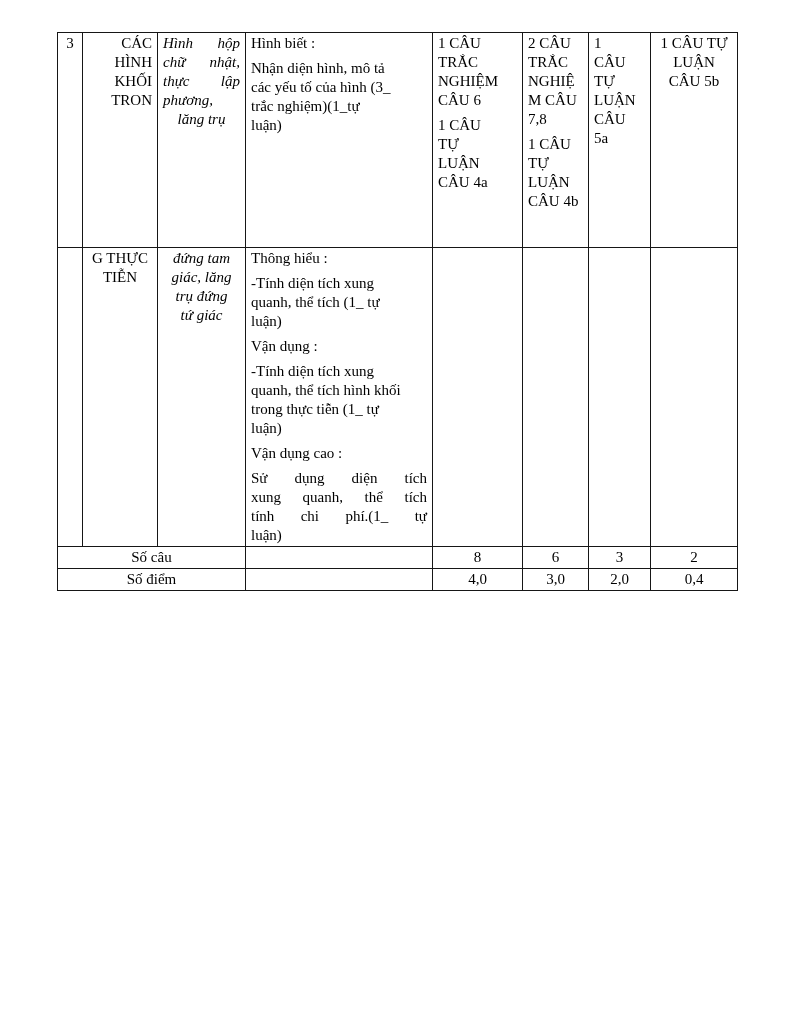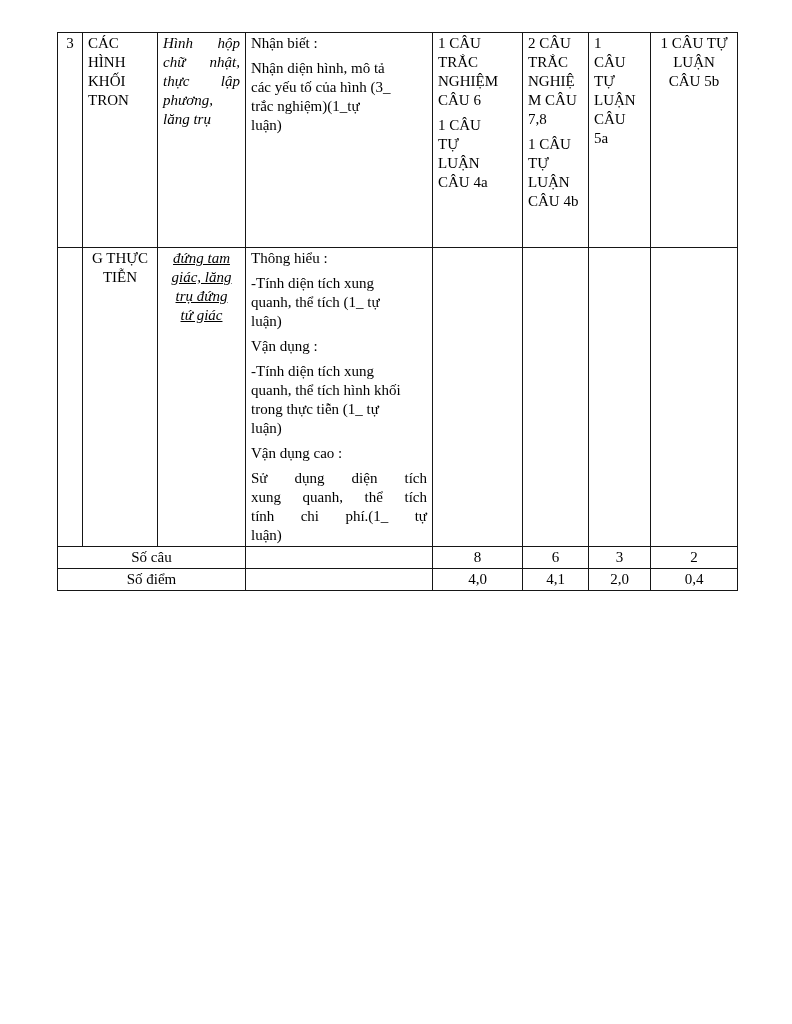--- a/index.html
+++ b/index.html
@@ -29,38 +29,38 @@
     padding: 1px 5px;
     overflow: hidden;
   }
   tr.r1 { height: 215px; }
   tr.r2 { height: 299px; }
   tr.rf { height: 15px; }
 
   .pre { white-space: pre-line; }
 
   .c-no     { text-align: center; padding-top: 41px; font-size: 16px; }
-  .c-topic1 { text-align: left; padding-top: 15px; line-height: 22px; }
+  .c-topic1 { text-align: right; padding-top: 15px; line-height: 22px; }
   .c-unit   { font-style: italic; padding: 11px 7px 1px 6px; line-height: 22px; }
   .c-unit .jl, .c-levels .jl { text-align: justify; text-align-last: justify; }
-  .c-unit .rl { text-align: left; }
+  .c-unit .rl { text-align: center; }
 
   .c-levels { padding: 5px 6px 1px 6px; }
   .c-levels .hd { margin: 0 0 6px 0; }
   .c-levels .bd { margin: 0 0 6px 0; white-space: pre-line; }
   .c-levels .p3 { margin: 0; }
 
   .c-q { padding-top: 36px; }
   .c-q .qp { margin: 0 0 6px 0; white-space: pre-line; }
   .c-q .qp:last-child { margin: 0; }
   .c-q34 { padding-top: 50px; }
   .c-qcenter { text-align: center; }
 
   .c-topic2 { text-align: center; padding-top: 2px; line-height: 21px; margin-top: 24px; }
-  .c-unit2  { font-style: italic; text-align: center; padding-top: 3px; line-height: 22px; white-space: pre-line; text-decoration: underline; }
+  .c-unit2  { font-style: italic; text-align: center; padding-top: 3px; line-height: 22px; white-space: pre-line; }
 
   .f-label { text-align: center; padding: 1px 2px; }
   .f-val   { text-align: center; padding: 1px 2px; }
 </style>
 </head>
 <body>
 
 <div class="page">
   <table class="matrix">
     <colgroup>
@@ -82,21 +82,21 @@
 KHỐI
 TRON</td>
       <td class="c-unit">
         <div class="jl">Hình hộp</div>
         <div class="jl">chữ nhật,</div>
         <div class="jl">thực lập</div>
         <div>phương,</div>
         <div class="rl">lăng trụ</div>
       </td>
       <td class="c-levels">
-        <p class="hd">Nhận biết :</p>
+        <p class="hd">Hình biết :</p>
         <p class="bd">Nhận diện hình, mô tả
 các yếu tố của hình (3_
 trắc nghiệm)(1_tự
 luận)</p>
       </td>
       <td class="c-q">
         <p class="qp">1 CÂU
 TRẮC
 NGHIỆM
 CÂU 6</p>
@@ -165,19 +165,19 @@
       <td class="f-val">8</td>
       <td class="f-val">6</td>
       <td class="f-val">3</td>
       <td class="f-val">2</td>
     </tr>
 
     <tr class="rf">
       <td colspan="3" class="f-label">Số điểm</td>
       <td></td>
       <td class="f-val">4,0</td>
-      <td class="f-val">4,1</td>
+      <td class="f-val">3,0</td>
       <td class="f-val">2,0</td>
       <td class="f-val">0,4</td>
     </tr>
   </tbody>
     </table>
 </div>
 
 </body></html>

